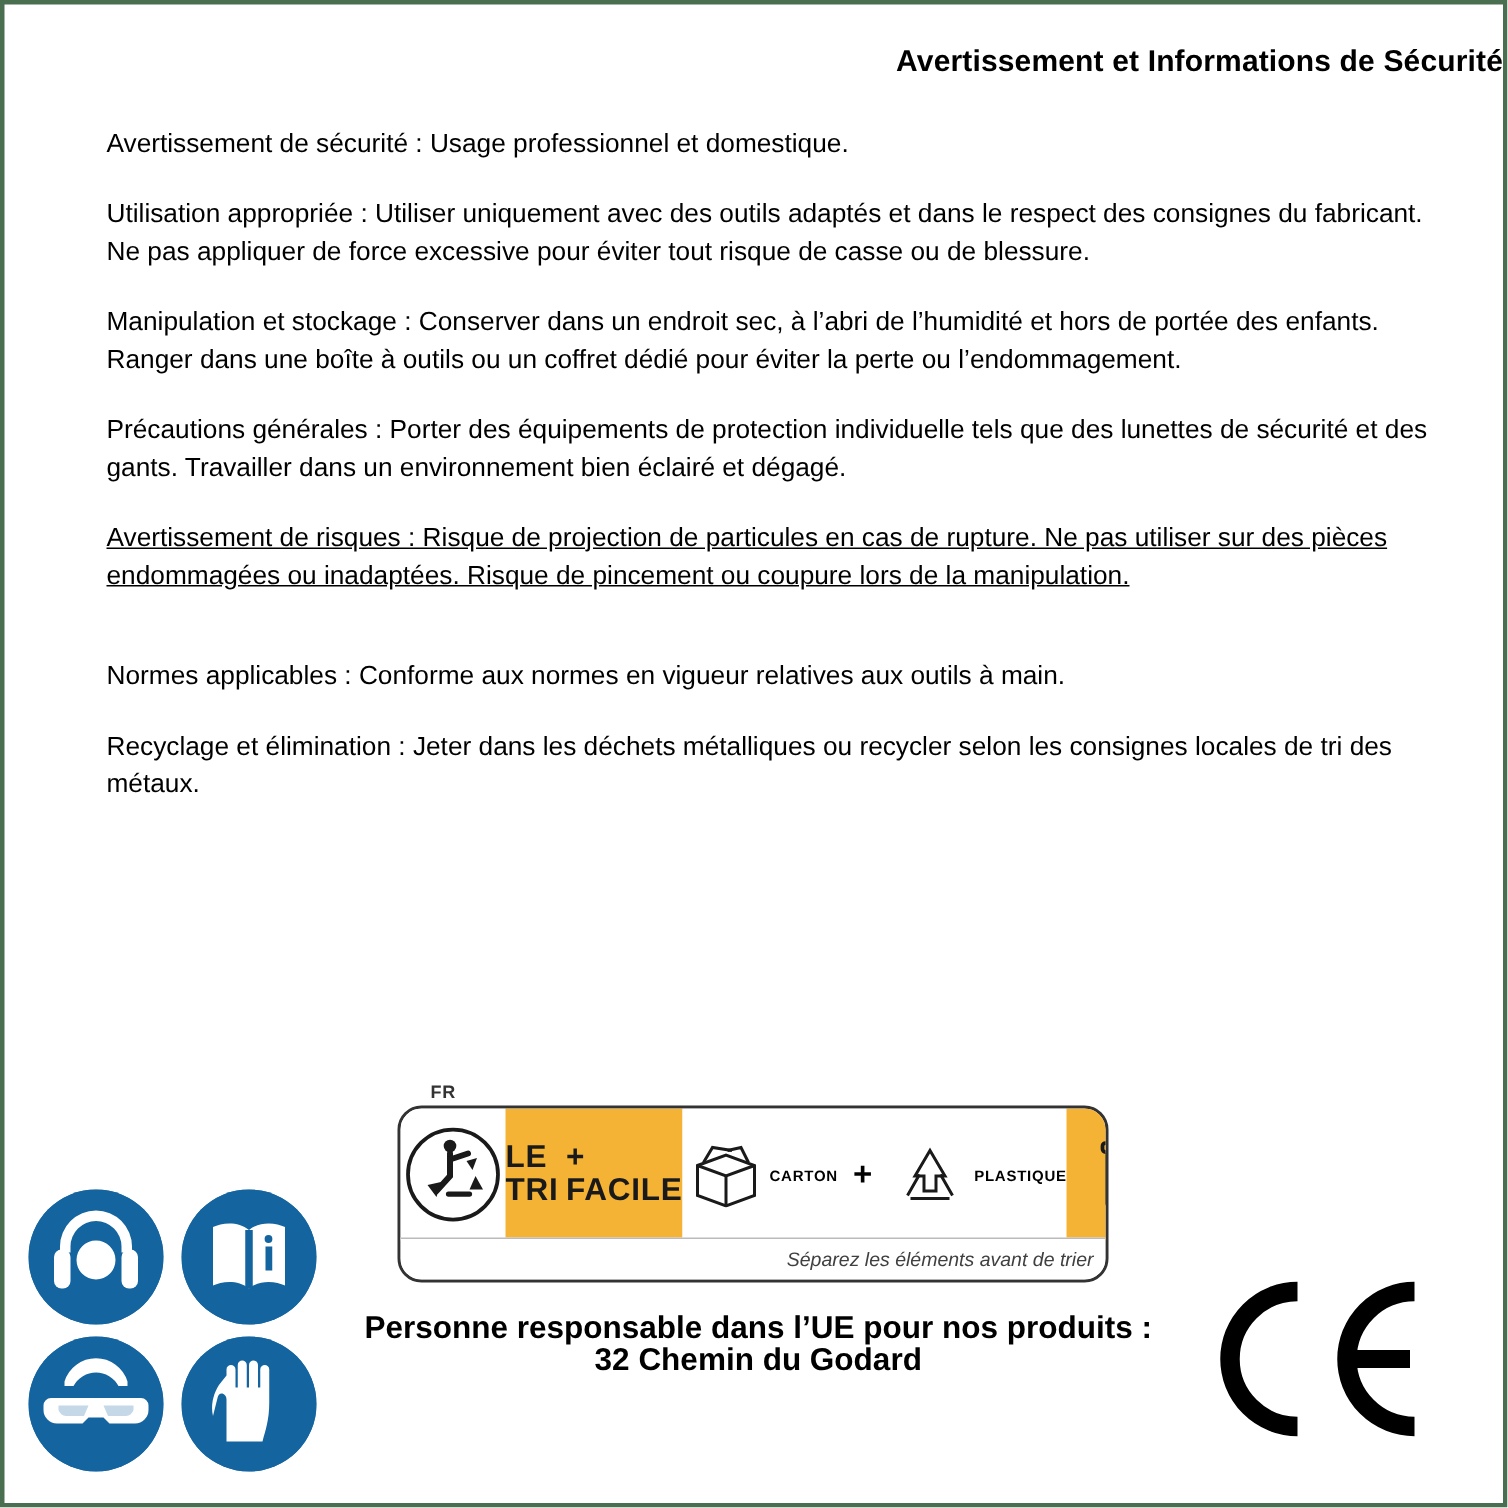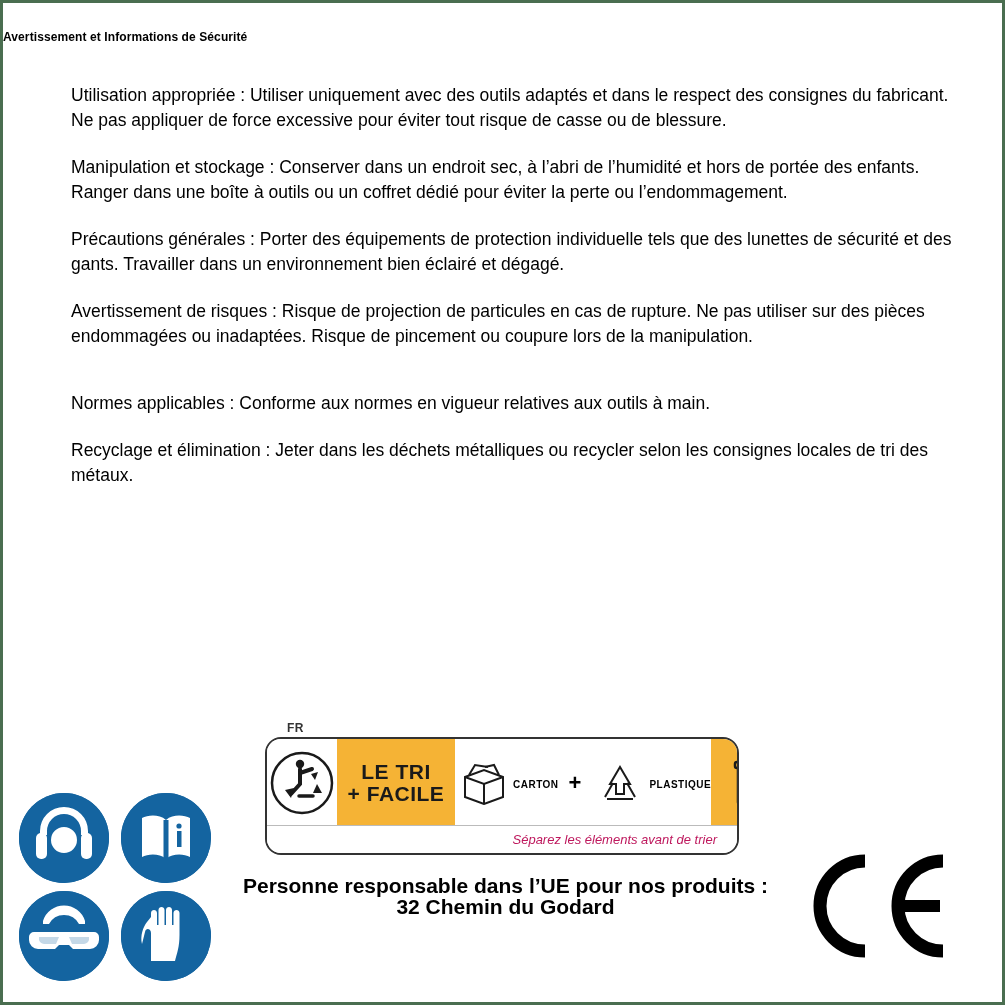--- a/index.html
+++ b/index.html
@@ -16,39 +16,40 @@
   }
   .page {
     position: relative;
     box-sizing: border-box;
     width: 1005px;
     height: 1005px;
     border: 3px solid #4a6e50;
     background: #ffffff;
   }
   .doc-title {
-    text-align: left;
-    font-size: 12px;
+    text-align: right;
+    font-size: 20px;
     font-weight: bold;
     margin-top: 27px;
     letter-spacing: 0.1px;
   }
   .body-text {
     position: absolute;
     left: 68px;
     top: 80px;
     width: 890px;
     font-size: 17.5px;
     line-height: 25px;
   }
   .para {
     margin-bottom: 22px;
   }
   .para.gap-extra {
     margin-bottom: 42px;
+    text-decoration: underline;
   }
 
   
   .pictos {
     position: absolute;
     left: 16px;
     top: 790px;
     width: 205px;
   }
   .picto {
@@ -100,21 +101,21 @@
     width: 84px;
     display: flex;
     align-items: center;
     justify-content: center;
     background: #fff;
   }
   .tri-yellow {
     background: #f5b335;
     flex: 0 0 118px;
     display: flex;
-    flex-direction: column;
+    flex-direction: row;
     align-items: center;
     justify-content: center;
     color: #1a1a1a;
     font-weight: bold;
     line-height: 1.05;
   }
   .tri-yellow .l1 { font-size: 21px; letter-spacing: 0.5px; }
   .tri-yellow .l2 { font-size: 21px; letter-spacing: 0.5px; }
   .tri-mid {
     flex: 1;
@@ -155,24 +156,24 @@
     line-height: 1.05;
     text-align: center;
   }
   .tri-bottom {
     position: absolute;
     left: 0; right: 0; bottom: 0;
     height: 28px;
     display: flex;
     align-items: center;
     justify-content: flex-end;
-    padding-right: 20px;
+    padding-right: 8px;
     font-size: 13px;
     font-style: italic;
-    color: #be185d;
+    color: #404040;
     background: #fff;
     border-top: 1px solid #bbb;
     box-sizing: border-box;
   }
 
   
   .resp {
     position: absolute;
     left: 230px;
     top: 872px;
@@ -191,20 +192,21 @@
   }
 </style>
 </head>
 <body>
 
 <div class="page">
 
   <div class="doc-title">Avertissement et Informations de Sécurité</div>
 
   <div class="body-text">
+    <div class="para">Avertissement de sécurité : Usage professionnel et domestique.</div>
     <div class="para">Utilisation appropriée : Utiliser uniquement avec des outils adaptés et dans le respect des consignes du fabricant. Ne pas appliquer de force excessive pour éviter tout risque de casse ou de blessure.</div>
     <div class="para">Manipulation et stockage : Conserver dans un endroit sec, à l’abri de l’humidité et hors de portée des enfants. Ranger dans une boîte à outils ou un coffret dédié pour éviter la perte ou l’endommagement.</div>
     <div class="para">Précautions générales : Porter des équipements de protection individuelle tels que des lunettes de sécurité et des gants. Travailler dans un environnement bien éclairé et dégagé.</div>
     <div class="para gap-extra">Avertissement de risques : Risque de projection de particules en cas de rupture. Ne pas utiliser sur des pièces endommagées ou inadaptées. Risque de pincement ou coupure lors de la manipulation.</div>
     <div class="para">Normes applicables : Conforme aux normes en vigueur relatives aux outils à main.</div>
     <div class="para">Recyclage et élimination : Jeter dans les déchets métalliques ou recycler selon les consignes locales de tri des métaux.</div>
   </div>
 
   <div class="pictos">
 

